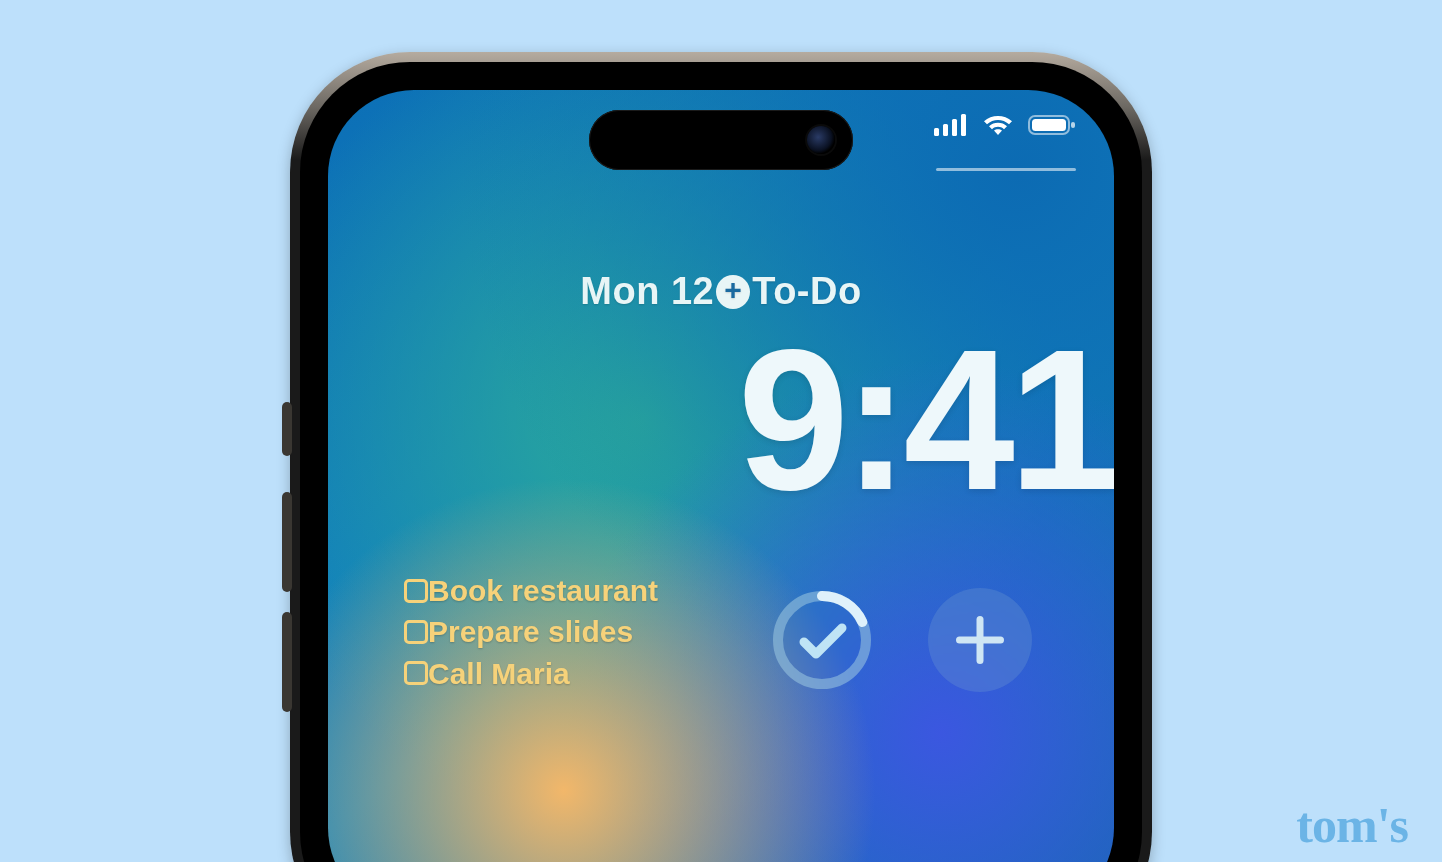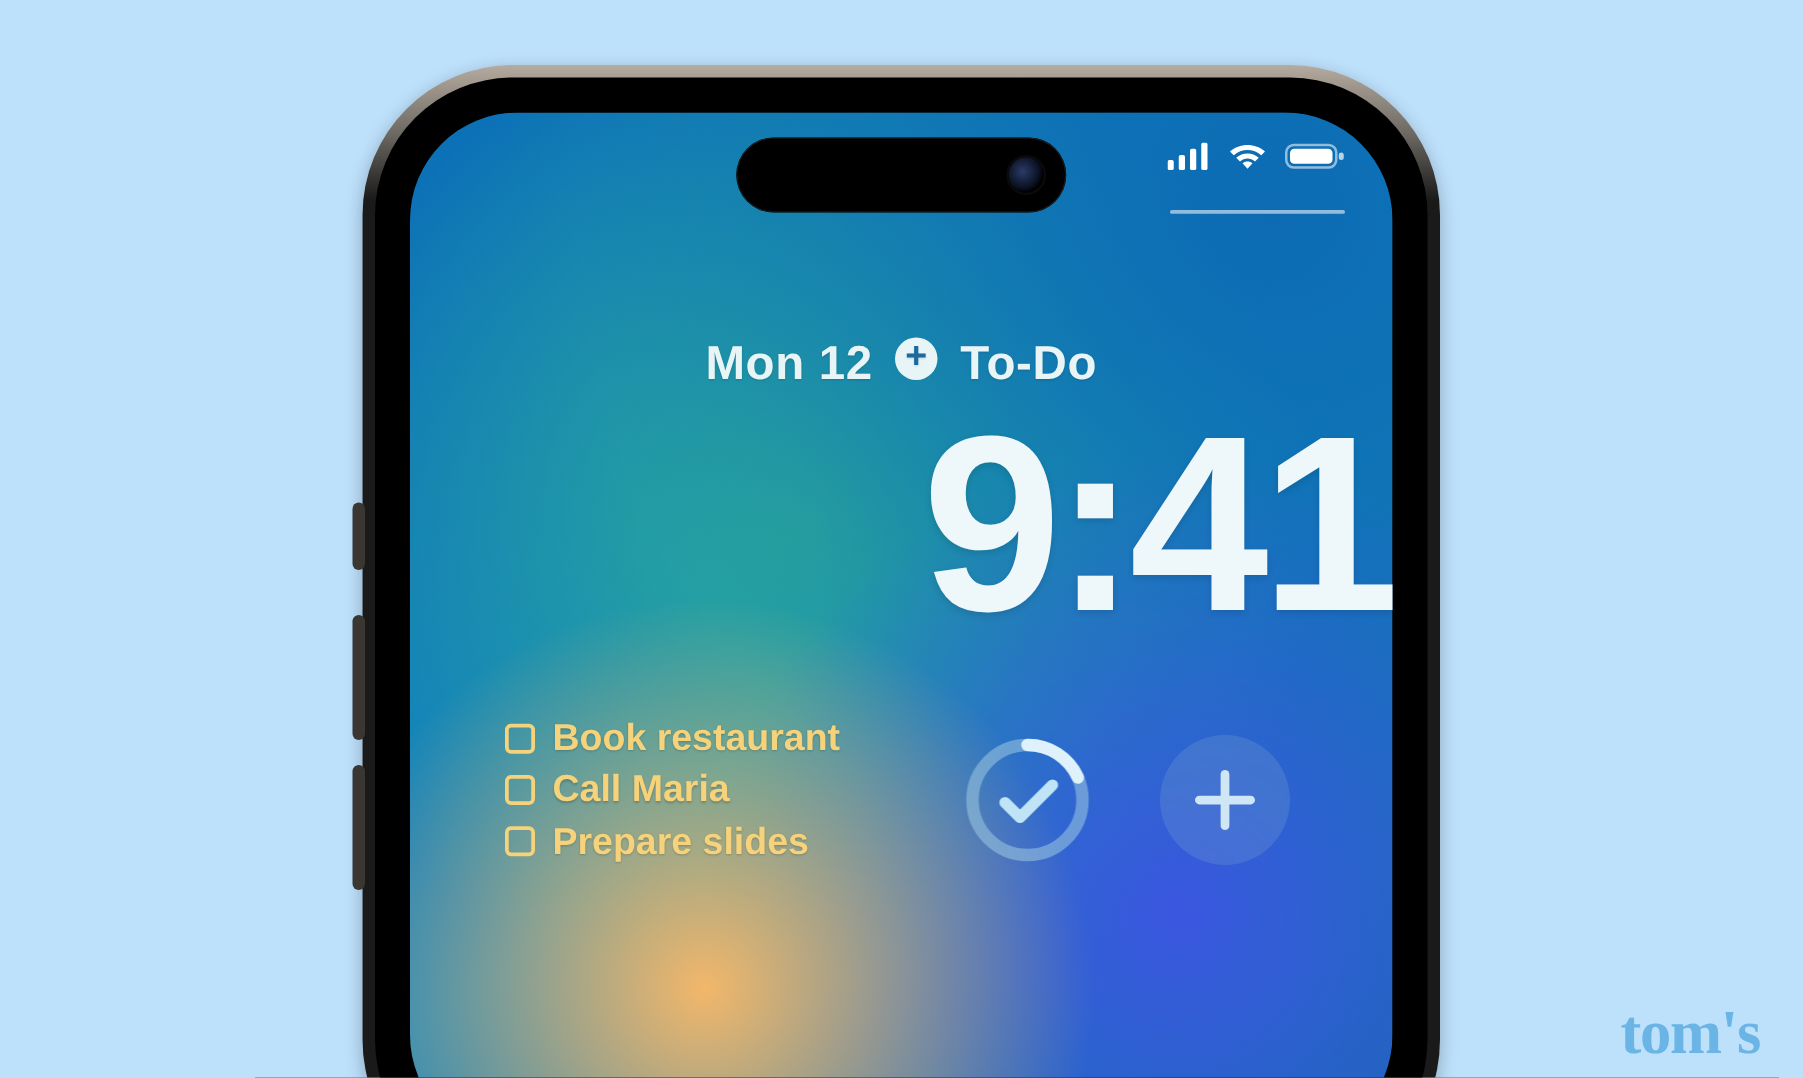--- a/index.html
+++ b/index.html
@@ -60,21 +60,21 @@
   
   .status{
     position:absolute; top:24px; right:38px;
     display:flex; align-items:center; gap:14px;
   }
   .status svg{display:block;}
   .underline{position:absolute; top:78px; right:38px; width:140px; height:3px; background:rgba(255,255,255,.55); border-radius:2px;}
   
   .dateline{
     position:absolute; top:180px; left:0; right:0;
-    display:flex; justify-content:center; align-items:flex-start; gap:18px;
+    display:flex; justify-content:center; align-items:center; gap:2px;
     color:var(--off-white); font-size:38px; font-weight:600; letter-spacing:.5px;
     text-shadow:0 1px 2px rgba(0,0,0,.15);
   }
   .dateline .plus-badge{
     width:34px;height:34px;border-radius:50%;
     background:var(--off-white);
     display:flex;align-items:center;justify-content:center;
     color:#1a6aa0;font-size:30px;font-weight:800;line-height:1;
   }
   .dateline .plus-badge span{transform:translateY(-2px);}
@@ -85,21 +85,21 @@
     font-size:200px; font-weight:700; letter-spacing:-6px;
     color:#eef8fb;
     text-shadow:0 2px 6px rgba(0,0,0,.12);
   }
   
   .todo{
     position:absolute; left:76px; top:480px;
     color:var(--todo-yellow); font-size:30px; font-weight:700; line-height:1.38;
     text-shadow:0 1px 2px rgba(0,0,0,.2);
   }
-  .todo .row{display:flex;align-items:center;gap:14px;}
+  .todo .row{display:flex;align-items:center;}
   .todo .bullet{
     width:18px;height:18px;border:3px solid var(--todo-yellow);border-radius:5px;flex:none;
   }
   
   .circle-widget{
     position:absolute; width:104px;height:104px;border-radius:50%;
     display:flex;align-items:center;justify-content:center;
     background:rgba(120,160,210,.28);
     backdrop-filter:blur(2px);
   }
@@ -168,25 +168,25 @@
 
       <div class="clock">9:41</div>
 
       <div class="todo">
         <div class="row">
           <span class="bullet"></span>
           <span>Book restaurant</span>
         </div>
         <div class="row">
           <span class="bullet"></span>
-          <span>Call Maria</span>
+          <span>Prepare slides</span>
         </div>
         <div class="row">
           <span class="bullet"></span>
-          <span>Prepare slides</span>
+          <span>Call Maria</span>
         </div>
       </div>
 
       <div class="circle-widget cw1">
         <svg width="104" height="104" viewBox="0 0 104 104">
           <circle cx="52" cy="52" r="44" fill="none" stroke="#9cc8e0" stroke-width="10" opacity=".55"></circle>
           <path d="M52 8 A44 44 0 0 1 92.3 34" fill="none" stroke="#dff1fb" stroke-width="10" stroke-linecap="round"></path>
           <path d="M34 54 L46 66 L72 40" fill="none" stroke="#bfe4f5" stroke-width="9" stroke-linecap="round" stroke-linejoin="round"></path>
         </svg>
       </div>

